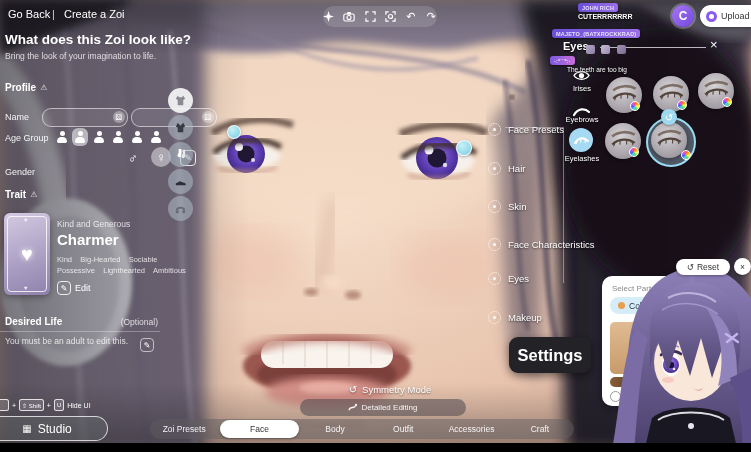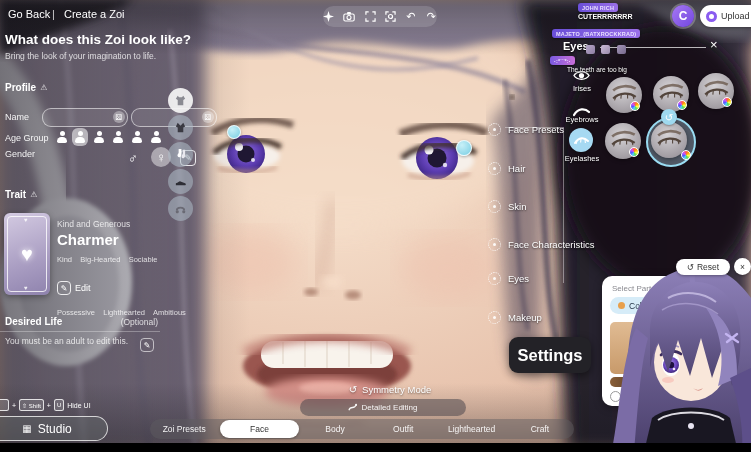--- a/index.html
+++ b/index.html
@@ -294,21 +294,21 @@
         <span class="person"></span>
       </span>
     <span class="age-btn" style="left:75px;">
         <span class="person"></span>
       </span>
     <span class="age-btn" style="left:94px;">
         <span class="person"></span>
       </span>
   </div>
 
-  <div class="abs ui lbl" style="left:5px;top:149px;">Gender</div>
+  <div class="abs ui lbl" style="left:5px;top:167px;">Gender</div>
   <div class="abs ui gender" style="left:128px;top:152px;">♂</div>
   <div class="abs ui gsel" style="left:151px;top:147px;width:20px;height:20px;display:flex;align-items:center;justify-content:center;">
     <span class="gender">♀</span>
   </div>
   <div class="abs ui sq-btn" style="left:180px;top:150px;width:14px;height:14px;">✎</div>
 
   <div class="abs ui" style="left:5px;top:189px;display:flex;align-items:center;">
     <span class="lbl-b">Trait</span>
     <span class="warn">⚠</span>
   </div>
@@ -316,21 +316,21 @@
   <div class="abs ui trait-card" style="left:4px;top:213px;width:46px;height:82px;">
     <div class="inner">
       <span class="heart-big">♥</span>
     </div>
     <span class="tc-dec" style="left:20px;top:4px;">♥</span>
     <span class="tc-dec" style="left:20px;bottom:4px;">♥</span>
   </div>
   <div class="abs ui dim" style="left:57px;top:219px;font-size:8.5px;">Kind and Generous</div>
   <div class="abs ui txt" style="left:57px;top:231px;font-size:15px;font-weight:bold;">Charmer</div>
   <div class="abs ui dim" style="left:57px;top:255px;font-size:7.5px;white-space:pre;">Kind    Big-Hearted    Sociable</div>
-  <div class="abs ui dim" style="left:57px;top:266px;font-size:7.5px;white-space:pre;margin-top:42px;">Possessive    Lighthearted    Ambitious</div>
+  <div class="abs ui dim" style="left:57px;top:266px;font-size:7.5px;white-space:pre;">Possessive    Lighthearted    Ambitious</div>
   <div class="abs ui" style="left:57px;top:281px;display:flex;align-items:center;gap:4px;">
     <span class="sq-btn" style="width:12px;height:12px;font-size:8px;">✎</span>
     <span class="txt" style="font-size:9px;">Edit</span>
   </div>
 
   <div class="abs ui lbl-b" style="left:5px;top:316px;">Desired Life</div>
   <div class="abs ui dim" style="left:100px;top:317px;width:58px;text-align:right;font-size:8.5px;">(Optional)</div>
   <div class="abs ui sep" style="left:0;top:331px;width:160px;"></div>
   <div class="abs ui dim" style="left:5px;top:336px;width:130px;font-size:8.5px;line-height:1.3;">You must be an adult to edit this.</div>
   <div class="abs ui sq-btn" style="left:140px;top:338px;width:12px;height:12px;font-size:8px;border-color:rgba(255,255,255,.6);">✎</div>
@@ -558,18 +558,18 @@
         </svg>
       <span>Detailed Editing</span>
     </div>
   </div>
 
   <div class="abs ui tabbar" style="left:150px;top:419px;width:424px;height:20px;">
     <div class="tab">Zoi Presets</div>
     <div class="tab active">Face</div>
     <div class="tab">Body</div>
     <div class="tab">Outfit</div>
-    <div class="tab">Lighthearted</div>
+    <div class="tab">Accessories</div>
     <div class="tab">Craft</div>
   </div>
 
   <div class="blackbar"></div>
 </div>
 
 </body></html>

